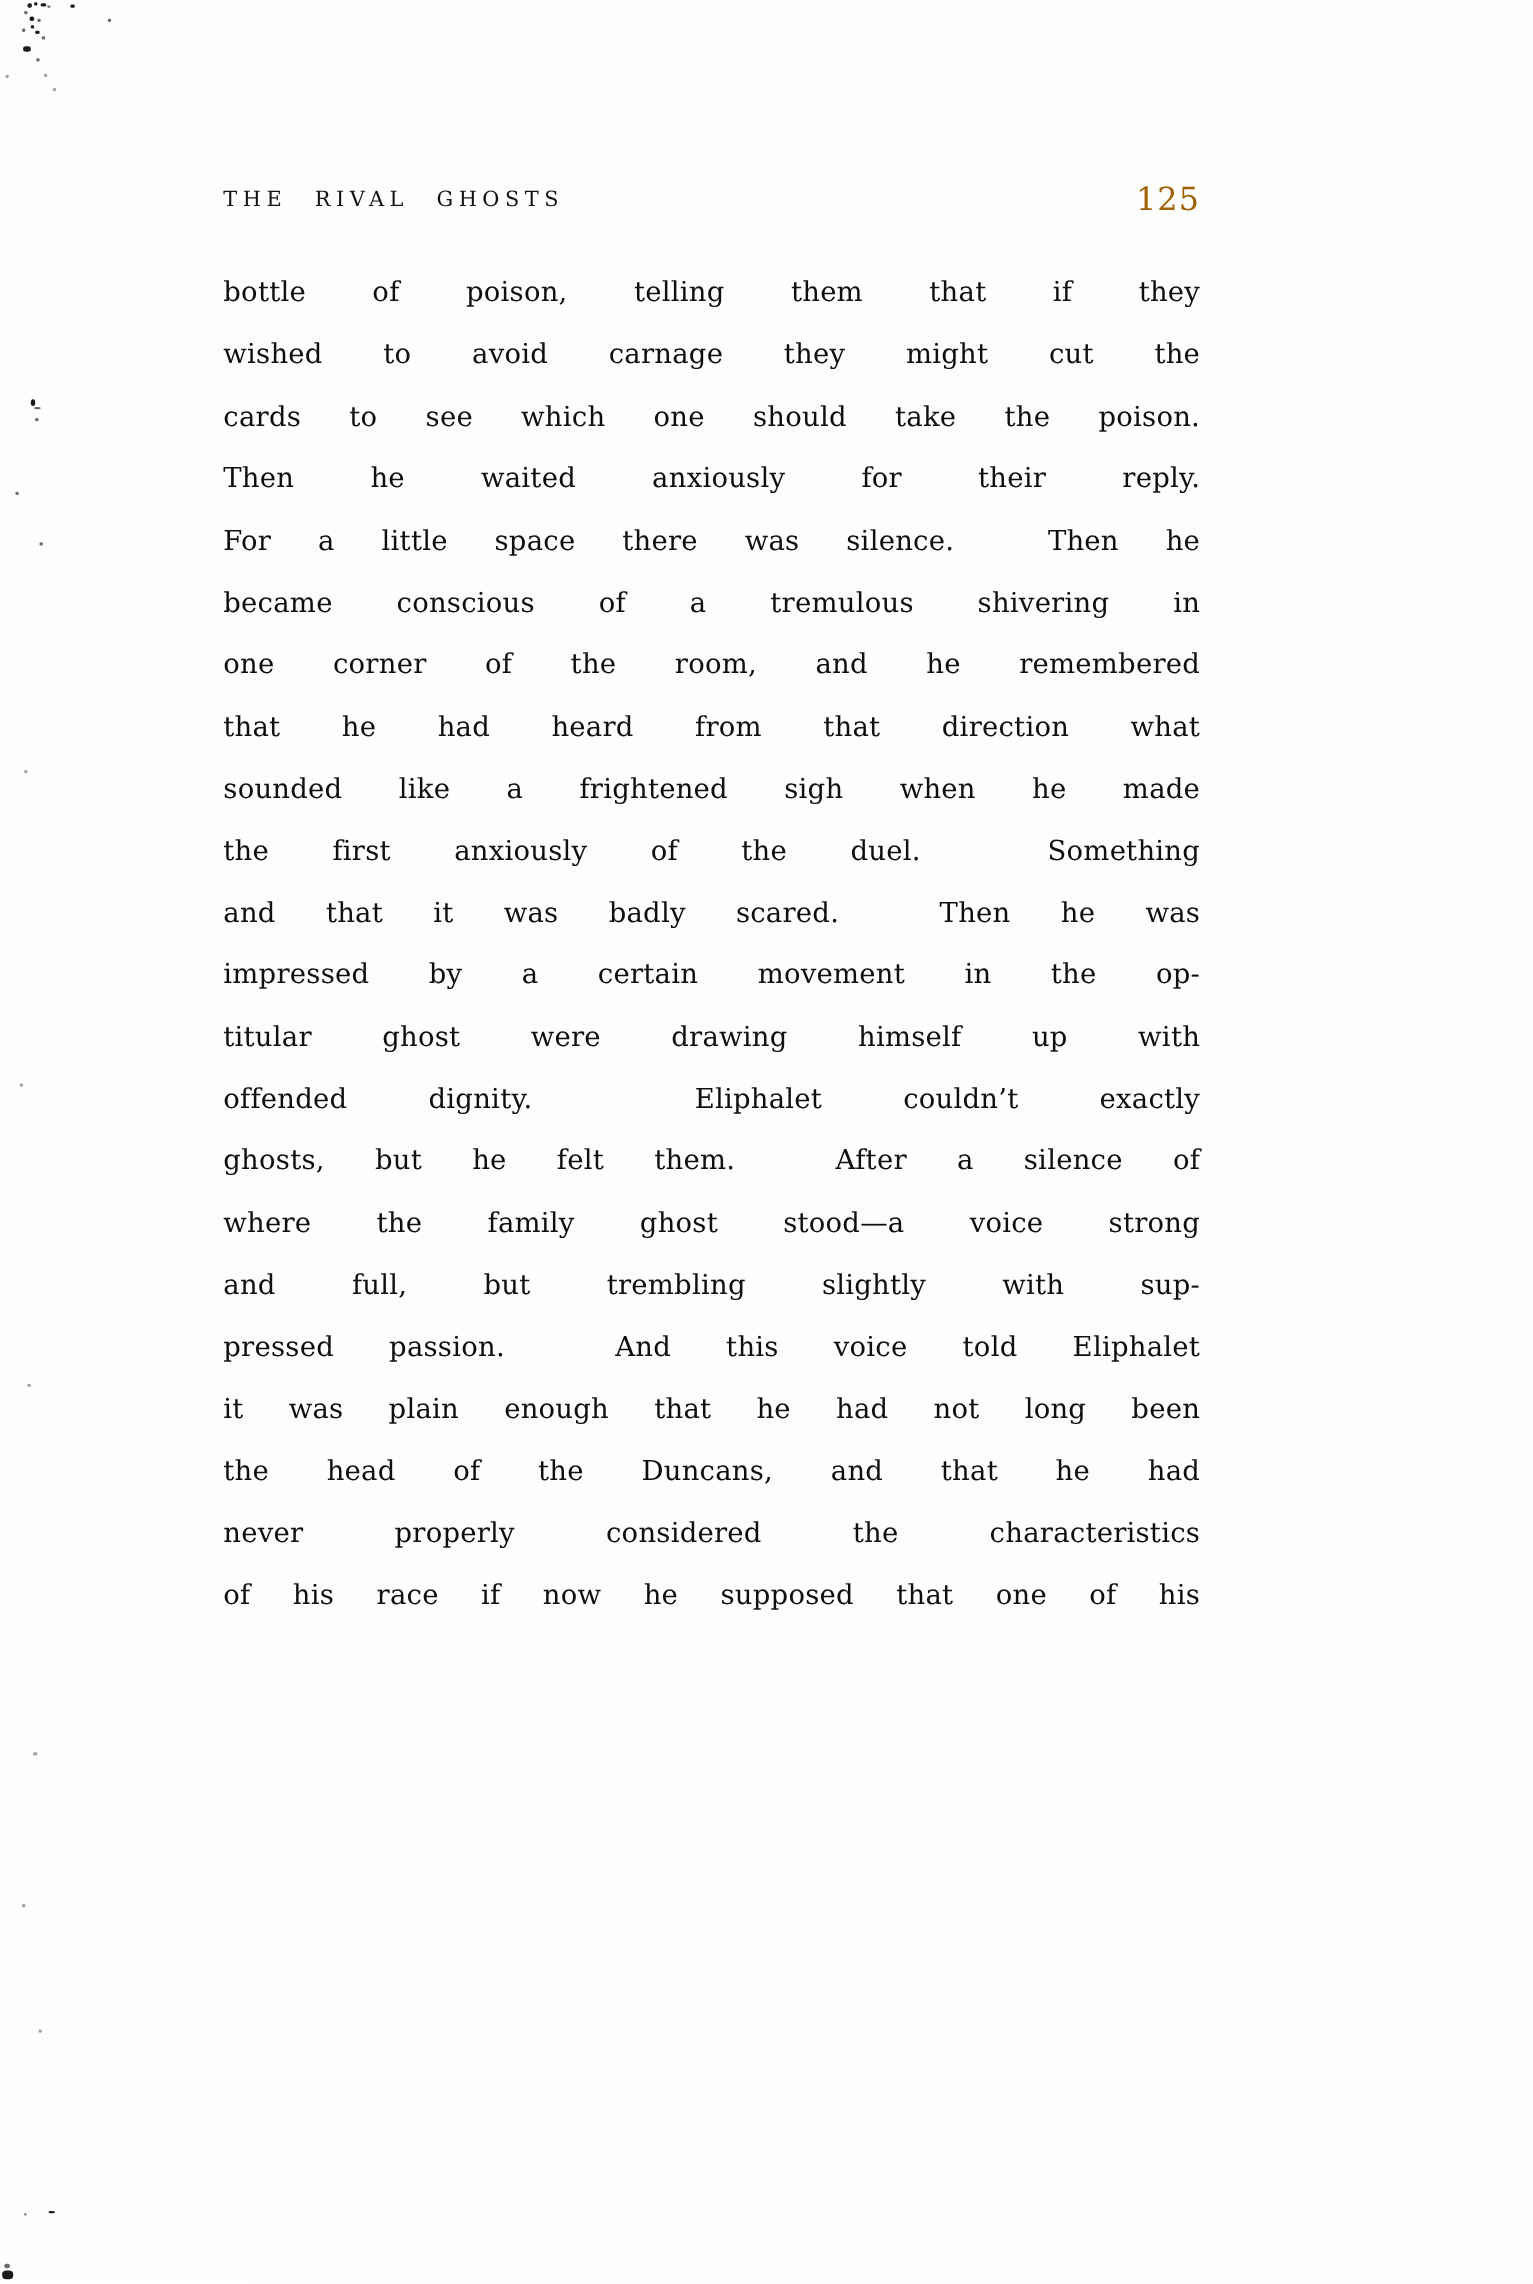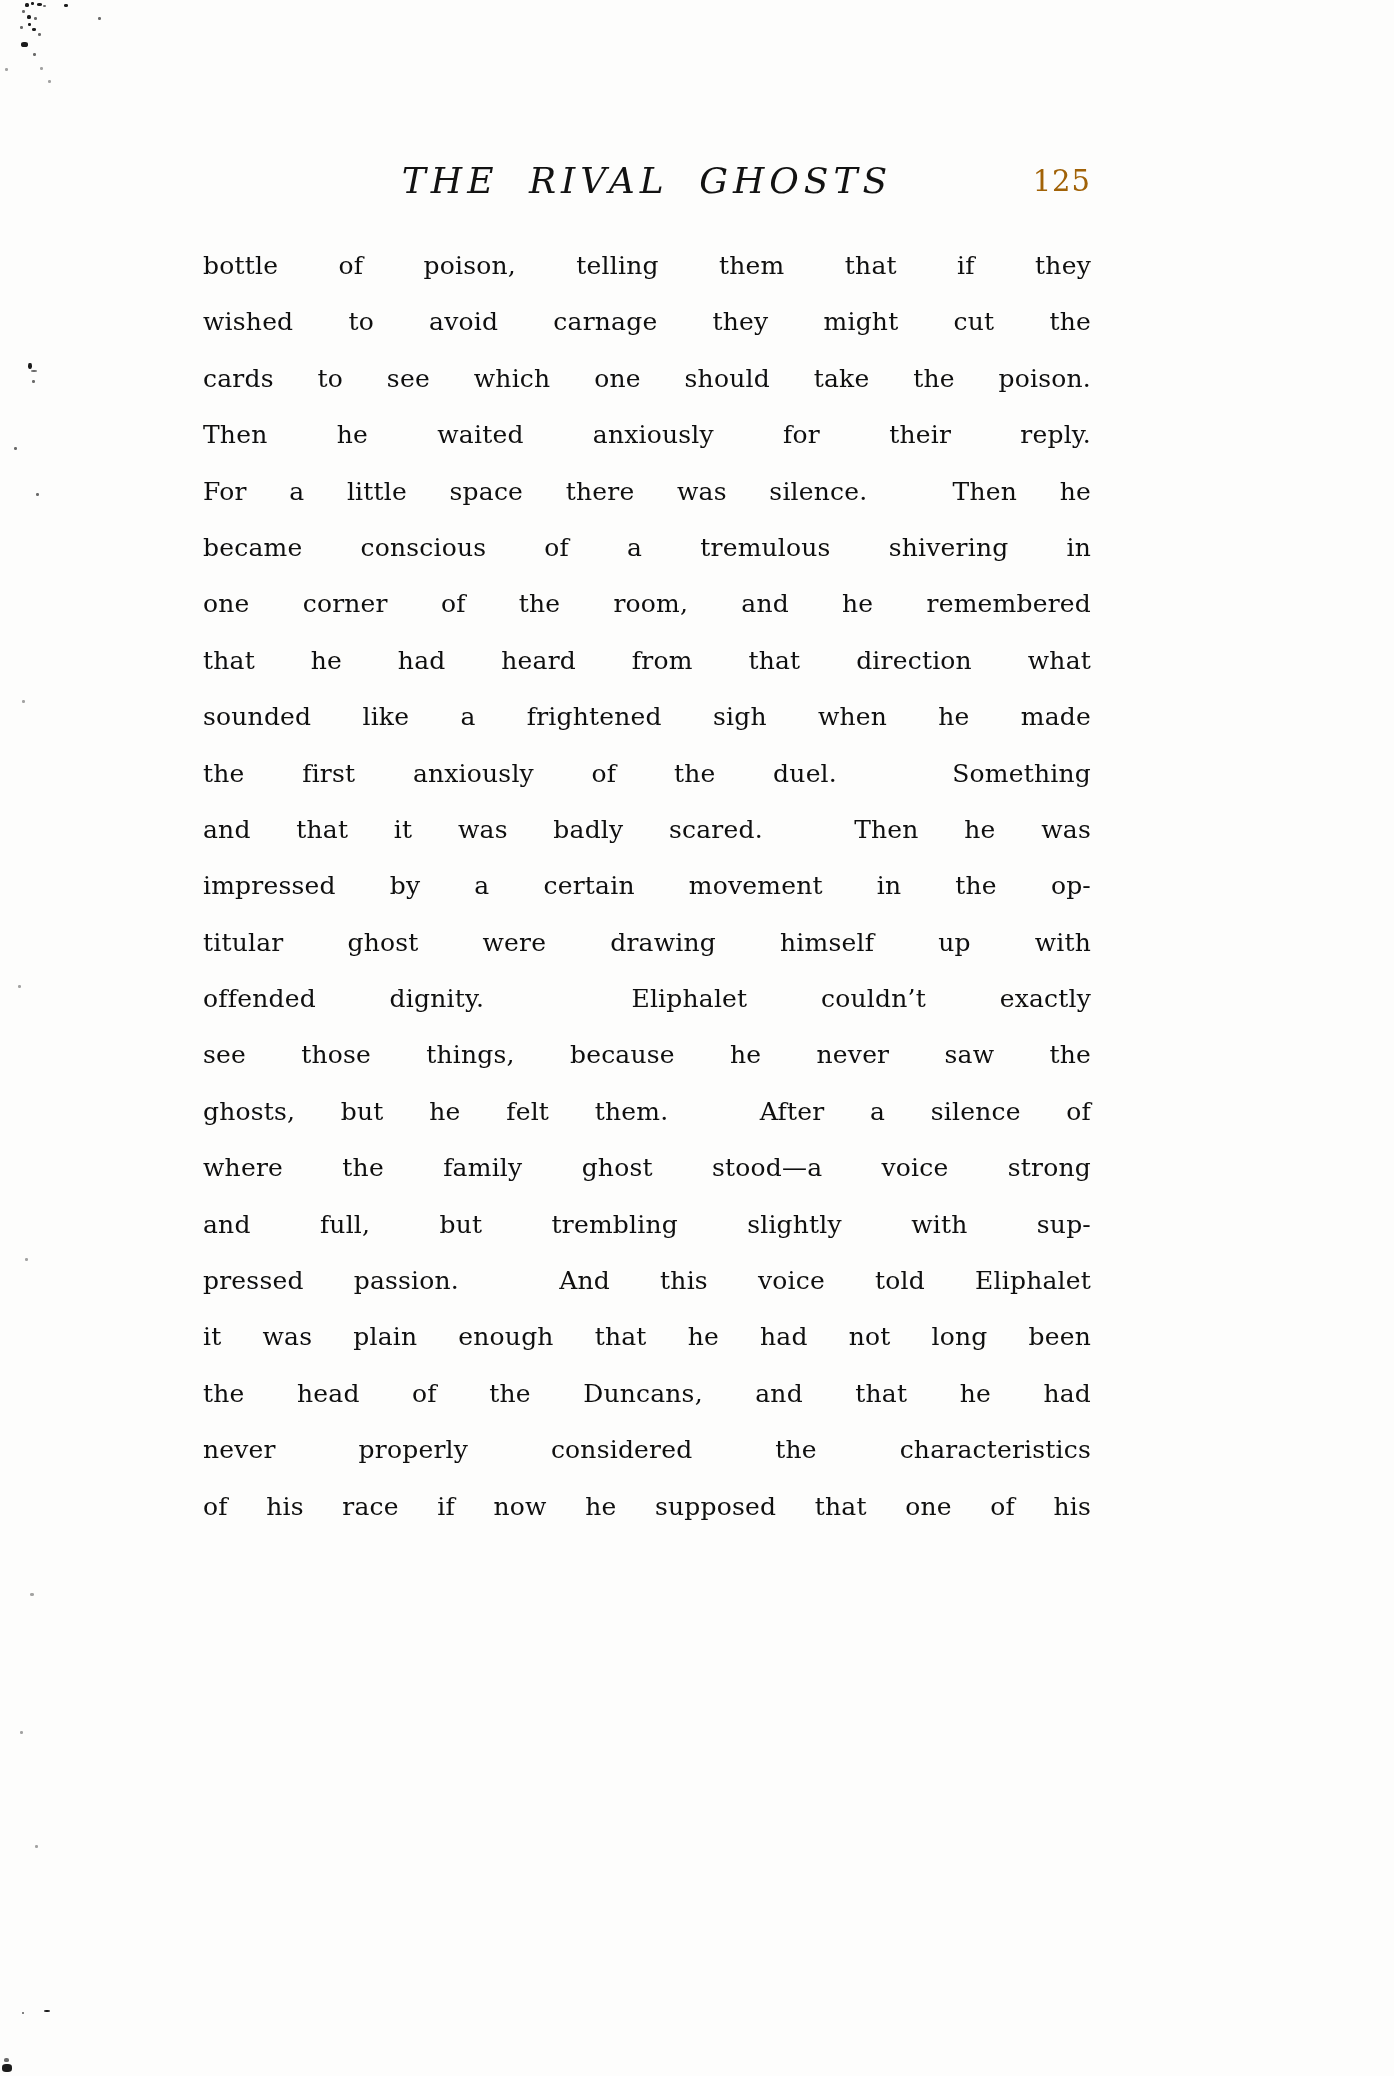--- a/index.html
+++ b/index.html
@@ -18,27 +18,26 @@
   }
   .header {
     position: absolute;
     top: 162px;
     left: 203px;
     width: 888px;
     height: 40px;
   }
   .title {
     display: block;
-    text-align: center;
-    font-size: 36px;
+    text-align: left;
+    font-size: 19px;
     line-height: 38px;
     letter-spacing: 5px;
     word-spacing: 14px;
     color: #121212;
-    font-style: italic;
   }
   .pagenum {
     position: absolute;
     top: 0;
     right: 0;
     font-size: 29px;
     line-height: 38px;
     letter-spacing: 1px;
     color: #a16207;
   }
@@ -85,21 +84,20 @@
       <div class="text-line">For a little space there was silence.  Then he</div>
       <div class="text-line">became conscious of a tremulous shivering in</div>
       <div class="text-line">one corner of the room, and he remembered</div>
       <div class="text-line">that he had heard from that direction what</div>
       <div class="text-line">sounded like a frightened sigh when he made</div>
       <div class="text-line">the first anxiously of the duel.  Something</div>
       <div class="text-line">and that it was badly scared.  Then he was</div>
       <div class="text-line">impressed by a certain movement in the op-</div>
       <div class="text-line">titular ghost were drawing himself up with</div>
       <div class="text-line">offended dignity.  Eliphalet couldn’t exactly</div>
-      <div class="text-line">see those things, because he never saw the</div>
       <div class="text-line">ghosts, but he felt them.  After a silence of</div>
       <div class="text-line">where the family ghost stood—a voice strong</div>
       <div class="text-line">and full, but trembling slightly with sup-</div>
       <div class="text-line">pressed passion.  And this voice told Eliphalet</div>
       <div class="text-line">it was plain enough that he had not long been</div>
       <div class="text-line">the head of the Duncans, and that he had</div>
       <div class="text-line">never properly considered the characteristics</div>
       <div class="text-line">of his race if now he supposed that one of his</div>
     </div>
 

